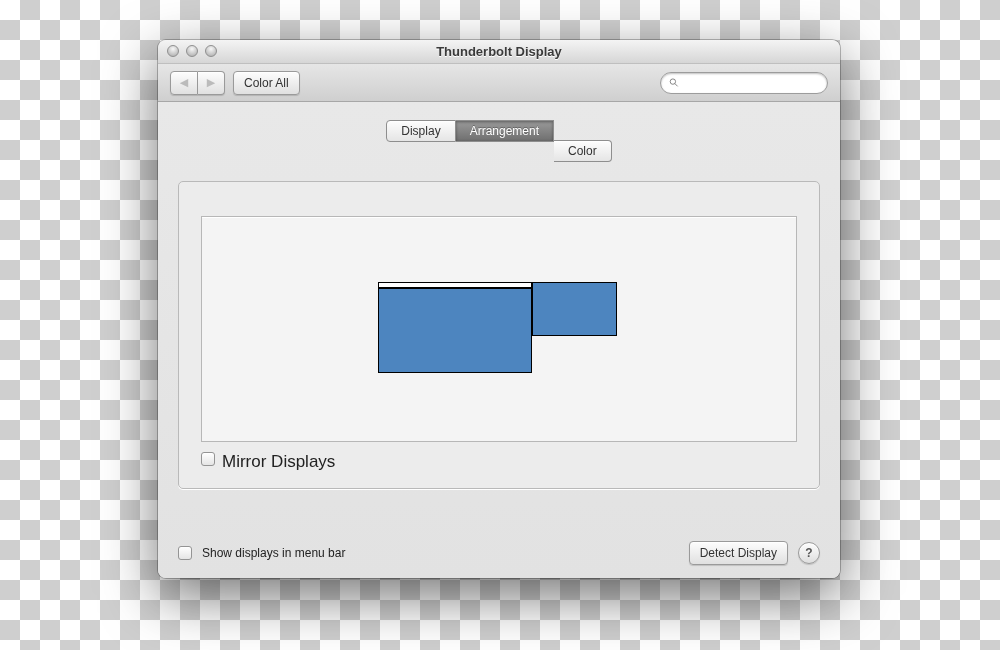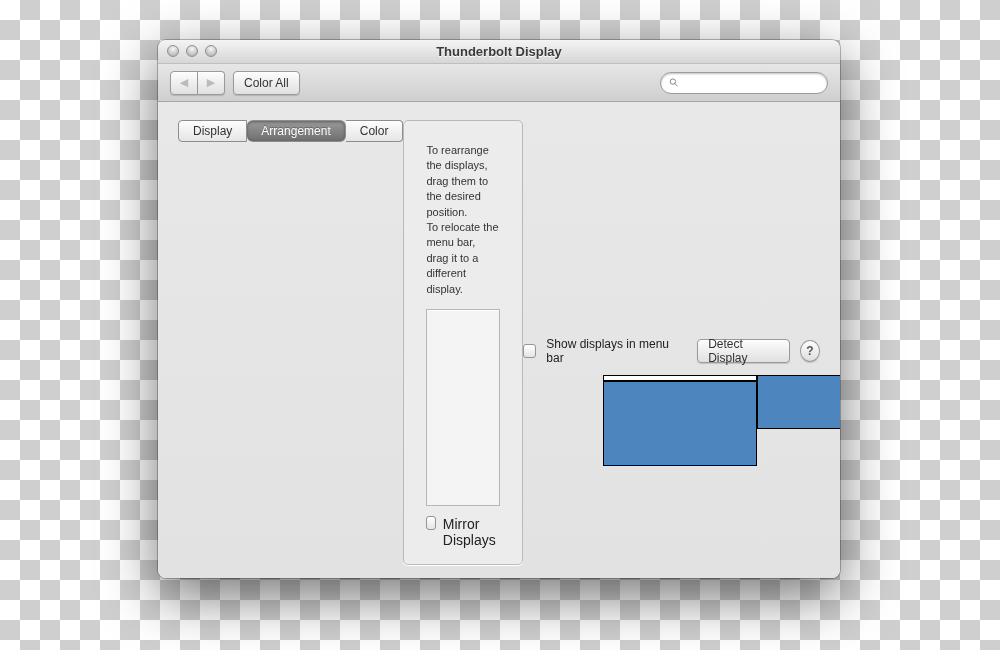--- a/index.html
+++ b/index.html
@@ -60,64 +60,64 @@
     display:flex;align-items:center;padding:0 8px;gap:6px;
   }
   .search input{border:none;outline:none;width:100%;font-size:12px;background:transparent;}
   .mag{width:11px;height:11px;}
   
   .body{
     background:linear-gradient(#e8e8e8,#e2e2e2);
     height:calc(100% - 61px);
     padding:18px 20px 14px 20px;
     box-sizing:border-box;
-    display:flex;flex-direction:row;
+    display:flex;flex-direction:column;gap:30px;
   }
   .tabs-wrap{display:flex;justify-content:center;margin-bottom:-11px;z-index:2;position:relative;}
   .tabs{display:flex;}
   .tab{
     height:20px;display:flex;align-items:center;justify-content:center;
     background:linear-gradient(#fdfdfd,#e5e5e5);
     border:1px solid #8e8e8e;font-size:12px;padding:0 14px;color:#333;
     box-shadow:0 1px 0 #fff inset;
   }
   .tab:first-child{border-top-left-radius:4px;border-bottom-left-radius:4px;}
-  .tab:last-child{border-top-right-radius:4px;border-bottom-right-radius:4px;}
+  .tab:last-child{border-top-right-radius:4px;border-bottom-right-radius:4px;margin-top:20px;}
   .tab+.tab{border-left:none;}
   .tab.active{
     background:linear-gradient(#9a9a9a,#6f6f6f);color:#fff;
-    box-shadow:inset 0 1px 3px rgba(0,0,0,0.4);text-shadow:0 -1px 0 rgba(0,0,0,0.3);border-radius:6px;
+    box-shadow:inset 0 1px 3px rgba(0,0,0,0.4);text-shadow:0 -1px 0 rgba(0,0,0,0.3);
   }
   .panel{
     flex:1;
     border:1px solid #b9b9b9;border-radius:5px;
     background:#ececec;
     box-shadow:0 1px 0 #fff;
     padding:22px 22px 16px 22px;
     display:flex;flex-direction:column;
   }
   .hint{font-size:11px;color:#333;line-height:1.4;}
   .arrangement-box{
     margin-top:12px;flex:1;
     border:1px solid #b7b7b7;background:#f4f4f4;
     box-shadow:inset 0 1px 0 #fff;
     position:relative;
   }
   .display{
     position:absolute;background:#4d85bf;border:1px solid #000;box-sizing:border-box;
   }
   .menubar{position:absolute;background:#fff;border:1px solid #000;box-sizing:border-box;height:6px;}
-  .checkbox-row{display:flex;align-items:flex-start;gap:7px;margin-top:10px;font-size:14px;}
+  .checkbox-row{display:flex;align-items:flex-start;gap:7px;margin-top:10px;font-size:17px;}
   .cb{
     width:14px;height:14px;border-radius:3px;border:1px solid #949494;
     background:linear-gradient(#fff,#e5e5e5);box-shadow:inset 0 1px 0 #fff;
     box-sizing:border-box;
   }
   .footer{
-    display:flex;align-items:center;gap:10px;margin-top:16px;
+    display:flex;align-items:center;gap:10px;margin-top:22px;
     font-size:12px;
   }
   .footer .spacer{flex:1;}
   .help{
     width:20px;height:20px;border-radius:50%;border:1px solid #9a9a9a;
     background:linear-gradient(#fdfdfd,#dedede);display:flex;align-items:center;justify-content:center;
     color:#555;font-weight:700;font-size:12px;box-shadow:0 1px 0 #fff inset,0 1px 1px rgba(0,0,0,0.15);
   }
   .arrow{font-size:11px;line-height:1;}
 </style>
@@ -160,24 +160,20 @@
 
       <div class="tabs-wrap">
         <div class="tabs">
           <div class="tab">Display</div>
           <div class="tab active">Arrangement</div>
           <div class="tab">Color</div>
         </div>
       </div>
 
       <div class="panel">
-        <div class="hint">
-          <div>To rearrange the displays, drag them to the desired position.</div>
-          <div>To relocate the menu bar, drag it to a different display.</div>
-        </div>
 
         <div class="arrangement-box">
 
           <div class="menubar" style="left:176px;top:65px;width:154px;"></div>
           <div class="display" style="left:176px;top:71px;width:154px;height:85px;"></div>
           <div class="display" style="left:330px;top:65px;width:85px;height:54px;"></div>
         </div>
 
         <div class="checkbox-row">
           <div class="cb"></div>

